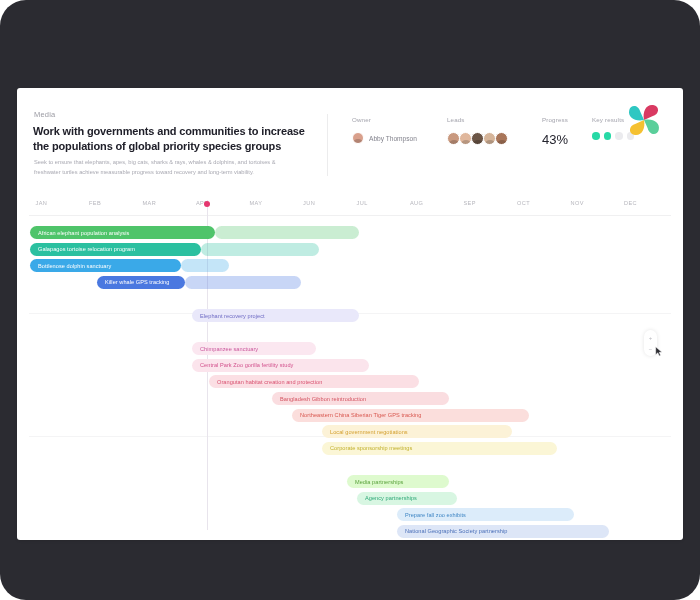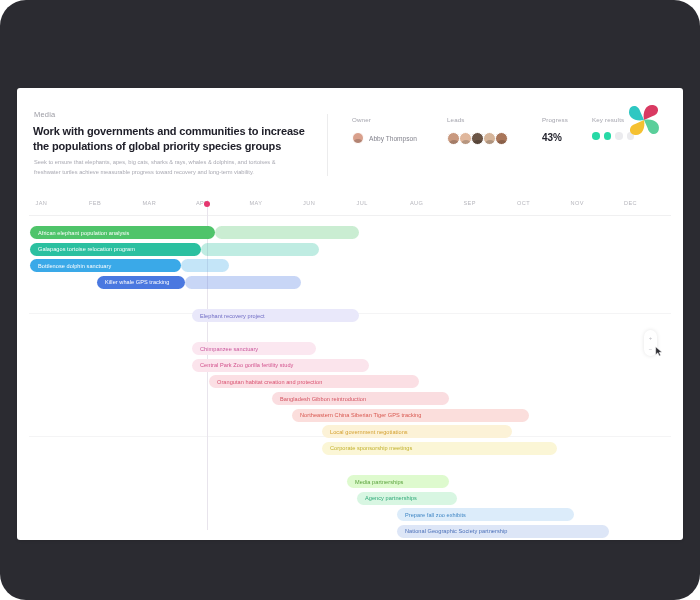--- a/index.html
+++ b/index.html
@@ -70,21 +70,21 @@
   .av::after {
     content: ""; position: absolute; left: 50%; bottom: -3px;
     width: 9px; height: 7px; border-radius: 50% 50% 0 0;
     transform: translateX(-50%); background: rgba(0,0,0,.18);
   }
   .owner-name { font-size: 6.6px; color: #83838d; white-space: nowrap; }
 
   .leads-row { display: flex; }
   .leads-row .av { margin-right: -1px; width: 13px; height: 13px; }
 
-  .prog-val { font-size: 10px; font-weight: bold; color: #24242e; }
+  .prog-val { font-size: 13px; font-weight: normal; color: #24242e; }
 
   .kr-row { display: flex; gap: 4px; margin-top: 2px; }
   .dot { width: 7.5px; height: 7.5px; border-radius: 50%; }
 
   .logo { position: absolute; right: 16px; top: 9px; width: 46px; height: 46px; }
 
   
   .tl { position: absolute; left: 0; top: 108px; width: 100%; bottom: 0; }
   .months { position: absolute; left: 0; top: 0; width: 100%; height: 22px; }
   .mo {

